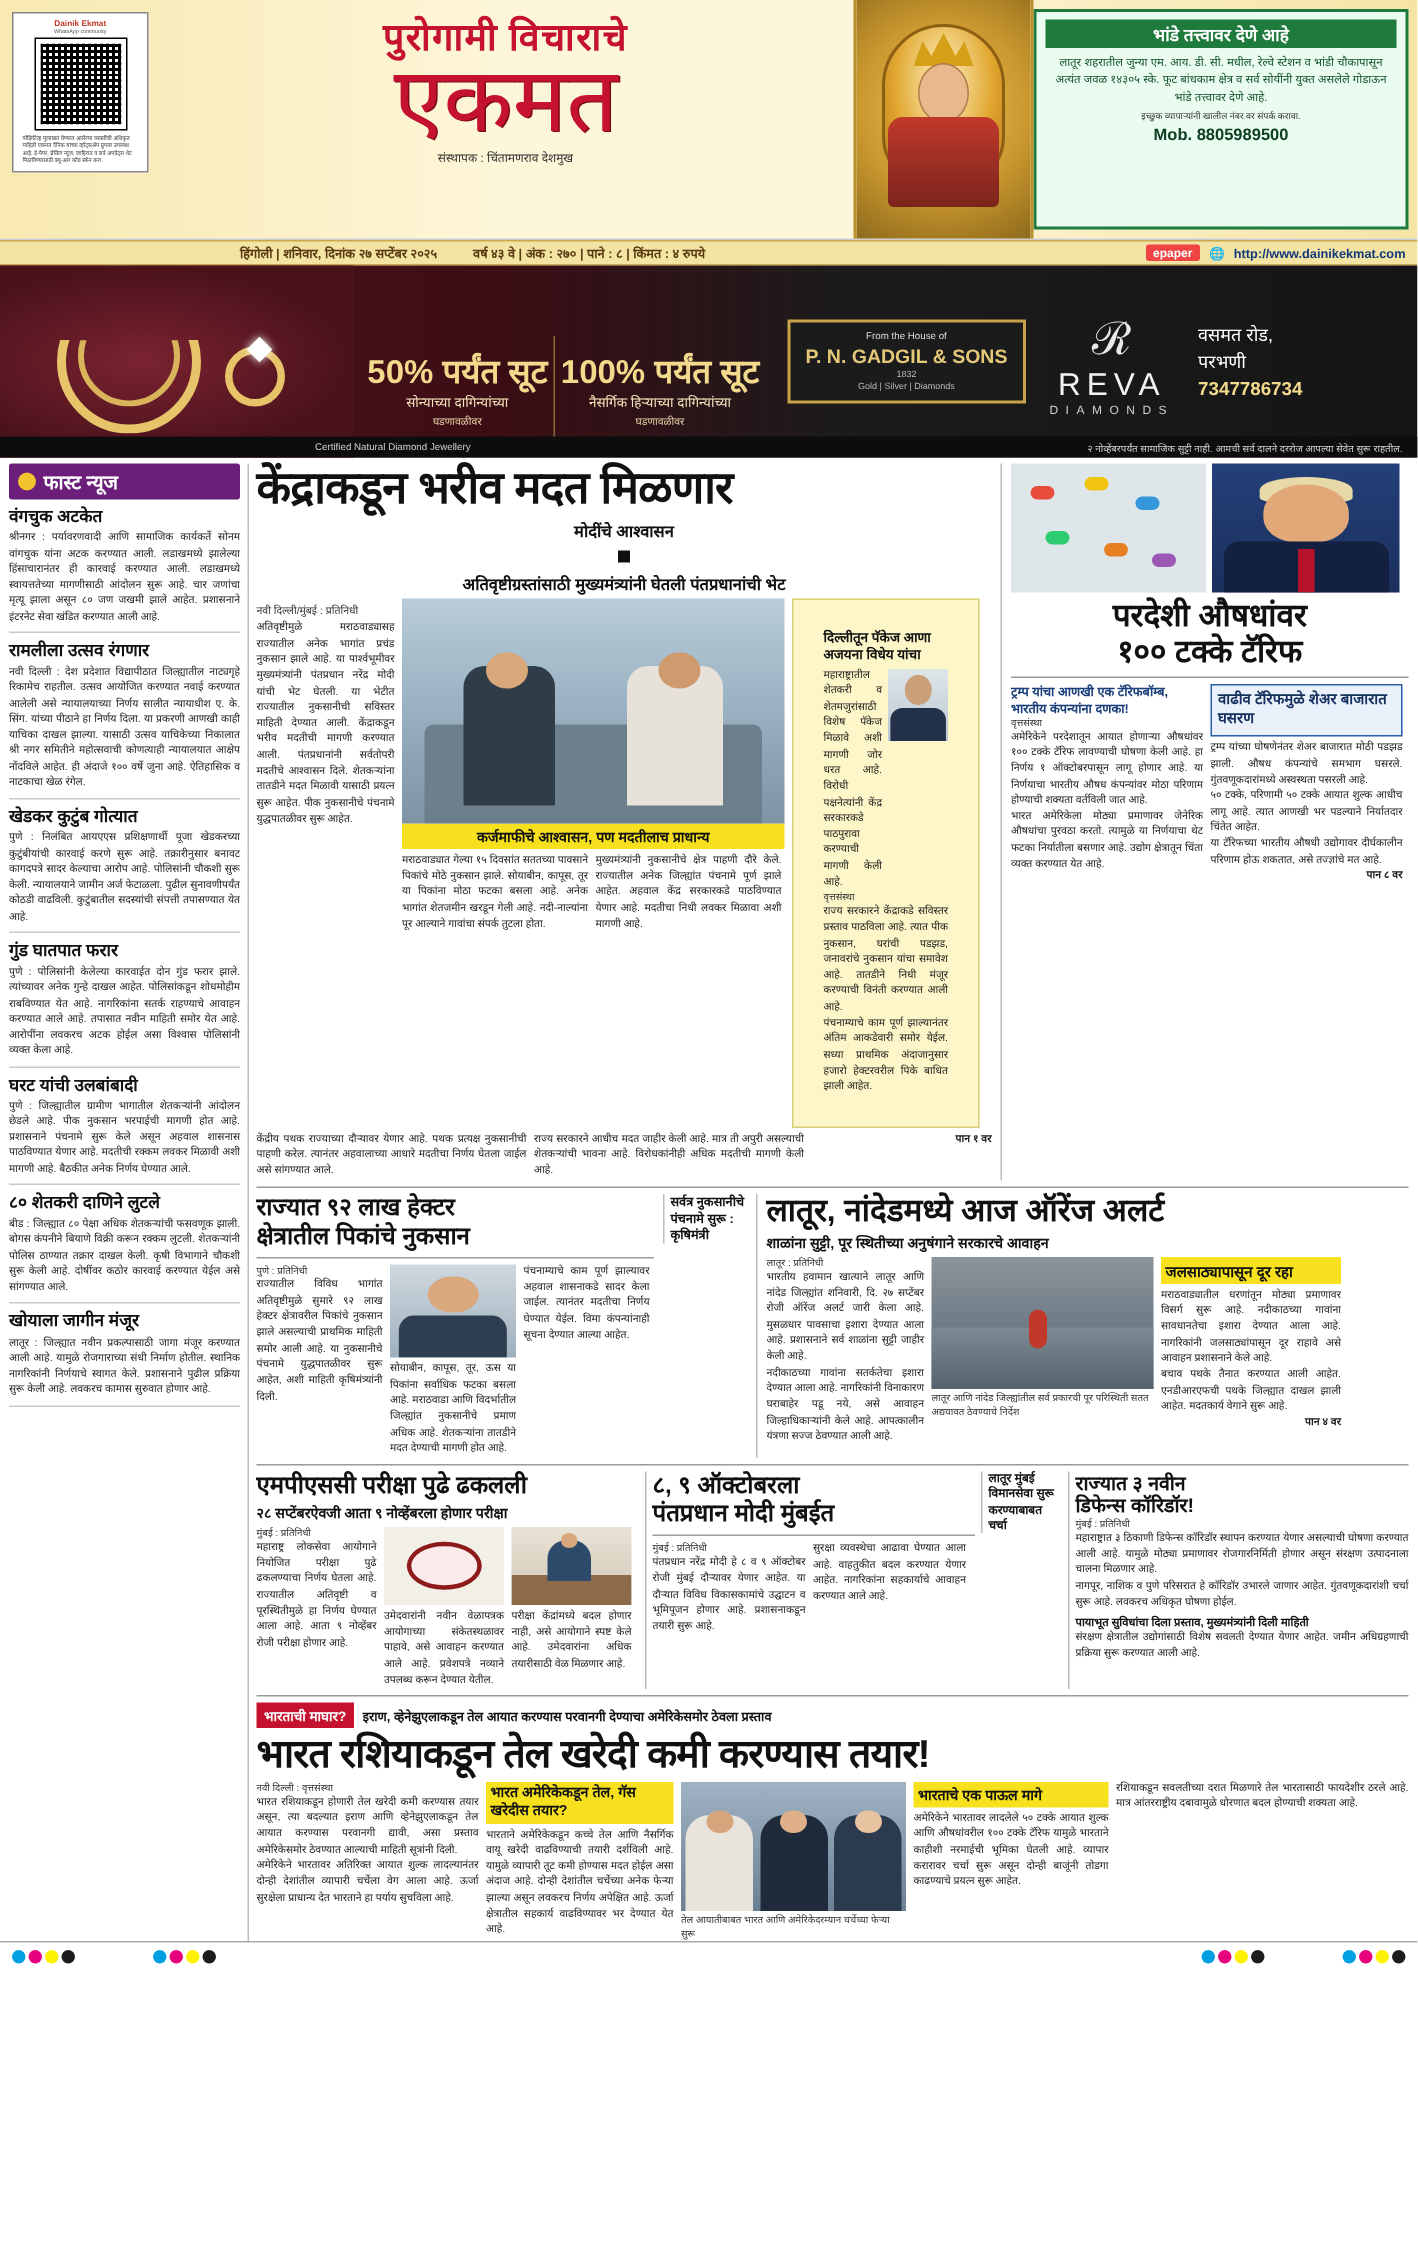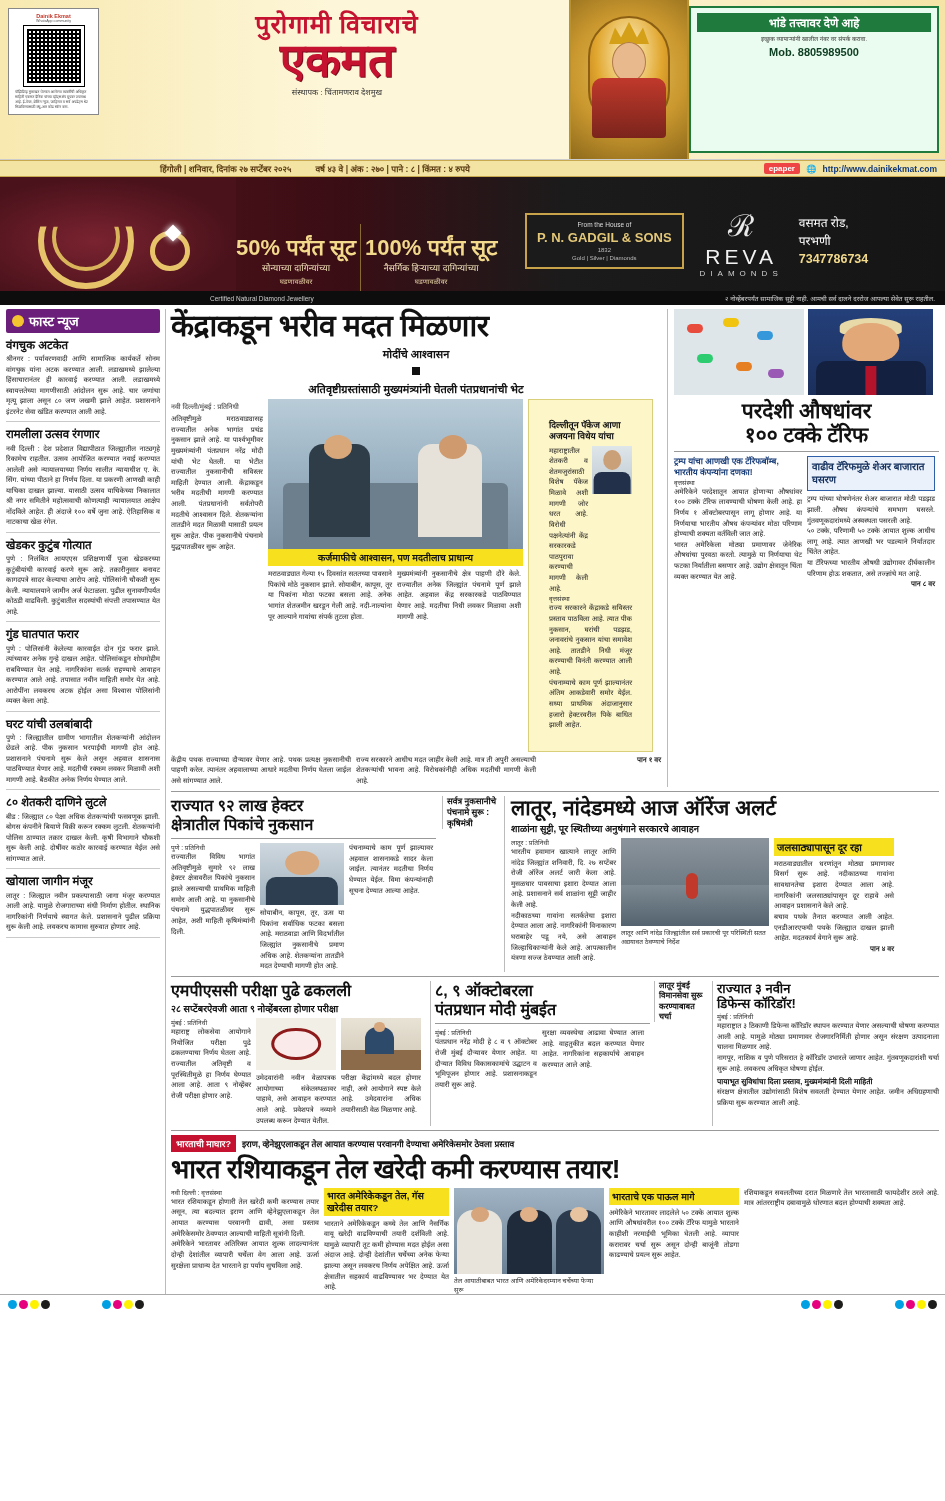--- a/index.html
+++ b/index.html
@@ -24,21 +24,21 @@
   .qrcard .qtitle { font-size:5.5px; font-weight:bold; color:#c0392b; }
   .qrcard .qsub { font-size:3.6px; color:#555; }
   .qr { width:60px; height:60px; margin:3px auto 2px;
         background:
           repeating-linear-gradient(0deg,#000 0 2px,#fff 2px 4px),
           repeating-linear-gradient(90deg,#000 0 2px,#fff 2px 4px);
         background-blend-mode: multiply; border:3px solid #fff; outline:1px solid #000;}
   .qrtext { font-size:3.7px; line-height:1.35; color:#333; text-align:left; margin-top:4px; padding:0 2px;}
   .title-wrap { flex:1; text-align:center; padding-top:6px; position:relative; }
   .kicker { color:#c41230; font-size:25px; font-weight:bold; letter-spacing:1px; font-family:"Liberation Serif", serif;}
-  .logo { color:#c41230; font-size:46px; font-weight:bold; line-height:0.92; font-family:"Liberation Serif", serif; text-shadow:1px 1px 0 #7b0a1c;}
+  .logo { color:#c41230; font-size:60px; font-weight:normal; line-height:0.92; font-family:"Liberation Serif", serif; text-shadow:1px 1px 0 #7b0a1c;}
   .founder { font-size:8px; color:#333; margin-top:4px; }
   .deity { width:120px; position:relative;
      background: radial-gradient(circle at 50% 45%, #e8c35a 0%, #c9972e 55%, #8e6a1c 100%);
      border-left:2px solid #b9912f; border-right:2px solid #b9912f;}
   .deity .halo { position:absolute; left:50%; top:16px; transform:translateX(-50%);
      width:82px; height:110px; border-radius:42px 42px 36px 36px;
      background: radial-gradient(ellipse at 50% 35%, #fff3c4 0%, #e0a62e 60%, #b5761b 100%);
      border:2px solid #8d5f12;}
   .deity .face { position:absolute; left:50%; top:42px; transform:translateX(-50%);
      width:34px; height:40px; border-radius:50%; background:#e8b98c; border:1px solid #b07a4a;}
@@ -58,21 +58,21 @@
   .mast-strip .ms2 { margin-left:auto; padding-right:8px; display:flex; gap:6px; align-items:center; font-weight:bold; color:#123a7a;}
   .epaper-badge { background:#ef4444; color:#fff; padding:1px 5px; border-radius:2px; font-size:8px;}
 
   
   .jewad { height:128px; display:flex; background:linear-gradient(90deg,#5b1620 0%,#3b0d14 35%,#1b1b1b 60%,#151515 100%); color:#fff; position:relative;}
   .jw-left { width:236px; position:relative; background:radial-gradient(ellipse at 40% 50%, #7a2330 0%, #4a121b 70%);}
   .neck { position:absolute; left:38px; top:16px; width:96px; height:96px; border:6px solid #e7c36a; border-radius:50%; clip-path: polygon(0 35%,100% 35%,100% 100%,0 100%);}
   .neck2 { position:absolute; left:52px; top:26px; width:68px; height:68px; border:4px solid #d9b45a; border-radius:50%; clip-path: polygon(0 35%,100% 35%,100% 100%,0 100%);}
   .ring { position:absolute; left:150px; top:54px; width:40px; height:40px; border:5px solid #e7c36a; border-radius:50%;}
   .ring:after{ content:""; position:absolute; left:12px; top:-9px; width:12px; height:12px; background:#fff; transform:rotate(45deg); box-shadow:0 0 6px #fff;}
-  .jw-off { flex:1; display:flex; align-items:center; justify-content:flex-start; gap:4px;margin-top:35px; }
+  .jw-off { flex:1; display:flex; align-items:center; justify-content:center; gap:4px;margin-top:35px; }
   .offcard { text-align:center; }
   .offcard .pct { font-size:22px; font-weight:bold; color:#f2d98b;}
   .offcard .l1 { font-size:9px; color:#f6e6bd;}
   .offcard .l2 { font-size:7px; color:#e7d3a5; margin-top:3px; line-height:1.4;}
   .divider-v { width:1px; height:70px; background:#8a6a33;}
   .jw-right { width:430px; display:flex; align-items:center; gap:16px; padding-left:10px;}
   .png { border:2px solid #c9a34a; padding:6px 10px; text-align:center; background:#1b1b1b;}
   .png .fh { font-size:6.5px; color:#ddd; margin-bottom:3px;}
   .png .n1 { font-size:13px; font-weight:bold; color:#e4c878; line-height:1.05;}
   .png .n2 { font-size:6px; color:#bbb; margin-top:2px;}
@@ -175,20 +175,21 @@
       <div class="founder">संस्थापक : चिंतामणराव देशमुख</div>
     </div>
     <div class="deity">
       <div class="halo"></div>
       <div class="crown"></div>
       <div class="face"></div>
       <div class="body"></div>
     </div>
     <div class="adbox">
       <div class="ah">भांडे तत्त्वावर देणे आहे</div>
+      <div class="ab">लातूर शहरातील जुन्या एम. आय. डी. सी. मधील, रेल्वे स्टेशन व भांडी चौकापासून अत्यंत जवळ १४३०५ स्के. फूट बांधकाम क्षेत्र व सर्व सोयींनी युक्त असलेले गोडाऊन भांडे तत्त्वावर देणे आहे.</div>
       <div class="af">इच्छुक व्यापाऱ्यांनी खालील नंबर वर संपर्क करावा.</div>
       <div class="am">Mob. 8805989500</div>
     </div>
   </div>
 
   <div class="mast-strip">
     <div class="ms1">हिंगोली | शनिवार, दिनांक २७ सप्टेंबर २०२५</div>
     <div style="margin-left:24px;font-weight:bold;">वर्ष ४३ वे | अंक : २७० | पाने : ८ | किंमत : ४ रुपये</div>
     <div class="ms2">
       <span class="epaper-badge">epaper</span>

